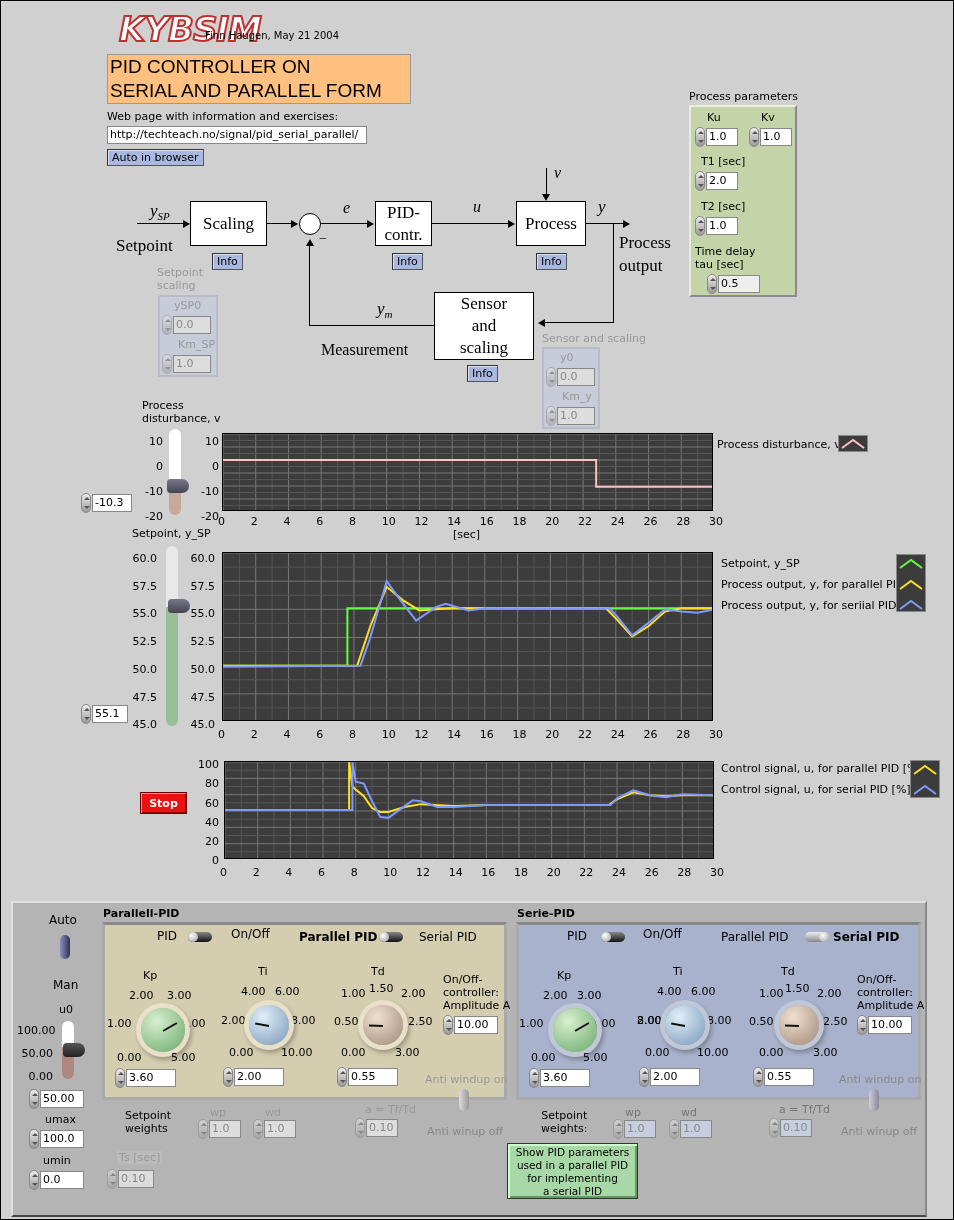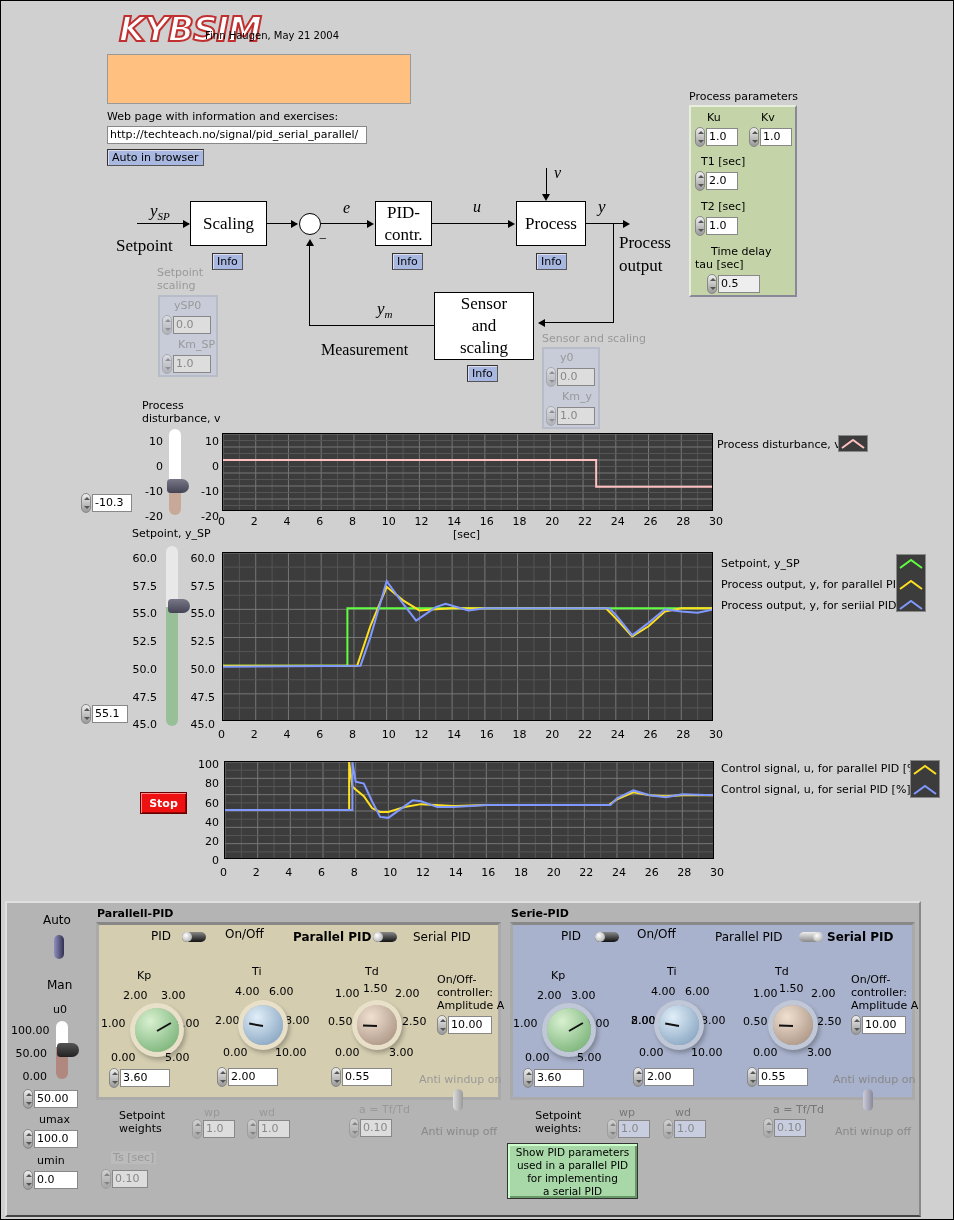--- a/index.html
+++ b/index.html
@@ -22,39 +22,41 @@
 .spin:after{content:"";position:absolute;left:2px;bottom:3px;border:3px solid transparent;border-top-color:#555;border-bottom:0}
 .nf{height:18px;background:#fff;border:1px solid #888;font-size:11px;padding:1px 2px;margin-left:1px}
 .dis .nf{background:#ddd;color:#888}
 .dis .spin{opacity:.5}
 .dis{color:#999}
 .graybox{background:#c8ccd8;border:2px solid #b8bcc8}
 .plot{background:#3c3c3c;border:1px solid #000;overflow:hidden}
 .plot svg{display:block}
 .legend-sw{width:30px;height:17px;background:#3c3c3c;border:1px solid #888}
 .stop{left:139px;top:791px;width:47px;height:22px;background:#ee1111;border:1px solid #600;color:#fff;font-weight:bold;font-size:11px;display:flex;align-items:center;justify-content:center;box-shadow:inset 1px 1px 0 #f88,inset -1px -1px 0 #900}
-.bottom{left:4px;top:900px;width:916px;height:316px;background:#b4b4b4;border:2px solid #e0e0e0;border-right-color:#888;border-bottom-color:#444}
+.bottom{left:10px;top:900px;width:916px;height:316px;background:#b4b4b4;border:2px solid #e0e0e0;border-right-color:#888;border-bottom-color:#444}
 .tan{background:#d4cdb0;border:3px solid #aaa;border-top-color:#888}
 .blue{background:#a8b2cc;border:3px solid #aaa;border-top-color:#888}
 .knob{width:44px;height:44px;border-radius:50%;position:absolute;box-shadow:0 0 0 5px #e8e0c8,2px 3px 4px 5px rgba(0,0,0,.25)}
 .knob .ptr{position:absolute;left:50%;top:50%;width:16px;height:2px;background:#111;transform-origin:0 50%}
 .toggle{width:24px;height:10px;border-radius:5px;background:linear-gradient(#888,#111);position:absolute}
 .toggle:after{content:"";position:absolute;top:0;width:10px;height:10px;border-radius:50%;background:radial-gradient(circle at 40% 35%,#fff,#999)}
 .t-left:after{left:0}.t-right:after{right:0}
 .vtoggle{width:10px;height:24px;border-radius:5px;position:absolute}
 .slider{position:absolute;width:12px;border-radius:6px;overflow:hidden}
 .thumb{position:absolute;width:22px;height:14px;border-radius:4px 8px 8px 4px;background:linear-gradient(#778,#445);}
 .showbtn{left:506px;top:1142px;width:131px;height:56px;background:#a8d8a8;border:1px solid #333;font-size:10.5px;text-align:center;line-height:13px;padding-top:2px;box-shadow:inset 2px 2px 0 #cfc,inset -2px -2px 0 #696}
 </style>
 </head>
 <body>
 
 <div class="abs logo">KYBSIM</div>
 <div class="abs author">Finn Haugen, May 21 2004</div>
 <div class="abs title">
+  <div>PID CONTROLLER ON</div>
+  <div>SERIAL AND PARALLEL FORM</div>
 </div>
 <div class="abs lbl" style="left:106px;top:109px">Web page with information and exercises:</div>
 <div class="abs url">http://techteach.no/signal/pid_serial_parallel/</div>
 <div class="abs btn-blue" style="left:106px;top:148px">Auto in browser</div>
 
 <div class="abs lbl" style="left:688px;top:89px">Process parameters</div>
 <div class="abs panel-green">
   <div class="abs lbl" style="left:16px;top:4px">Ku</div>
   <div class="abs lbl" style="left:70px;top:4px">Kv</div>
   <div class="abs num" style="left:4px;top:20px">
@@ -68,21 +70,21 @@
   <div class="abs lbl" style="left:10px;top:48px">T1 [sec]</div>
   <div class="abs num" style="left:4px;top:64px">
       <span class="spin"></span>
       <span class="nf" style="width:32px">2.0</span>
     </div>
   <div class="abs lbl" style="left:10px;top:93px">T2 [sec]</div>
   <div class="abs num" style="left:4px;top:109px">
       <span class="spin"></span>
       <span class="nf" style="width:32px">1.0</span>
     </div>
-  <div class="abs lbl" style="left:20px;top:138px">Time delay</div>
+  <div class="abs lbl" style="left:4px;top:138px">Time delay</div>
   <div class="abs lbl" style="left:4px;top:151px">tau [sec]</div>
   <div class="abs num" style="left:16px;top:167px">
       <span class="spin"></span>
       <span class="nf" style="width:42px;background:#eee">0.5</span>
     </div>
 </div>
 
 <div>
   <div class="abs serif it" style="left:149px;top:200px;font-size:17px"><span>y</span><sub style="font-size:11px">SP</sub></div>
   <div class="abs line" style="left:136px;top:222px;width:52px;height:1px"></div>

